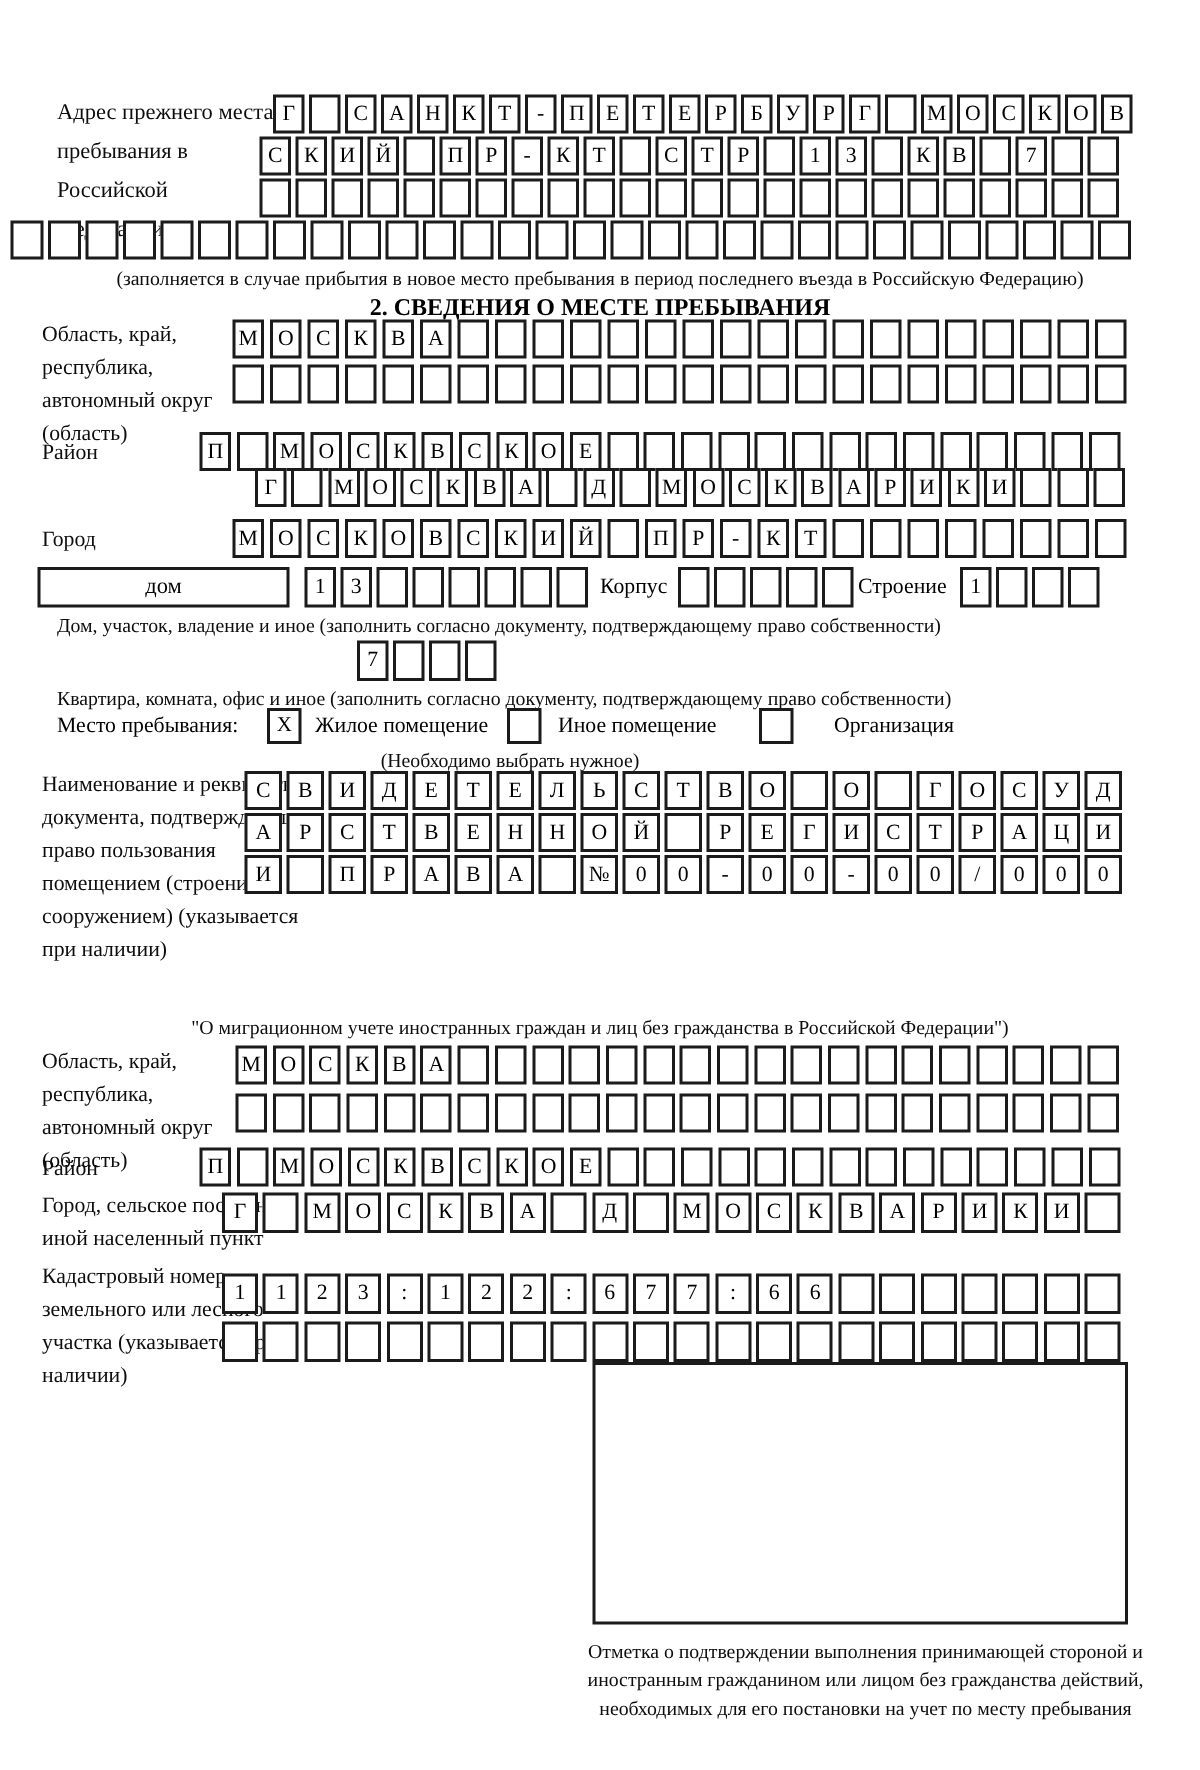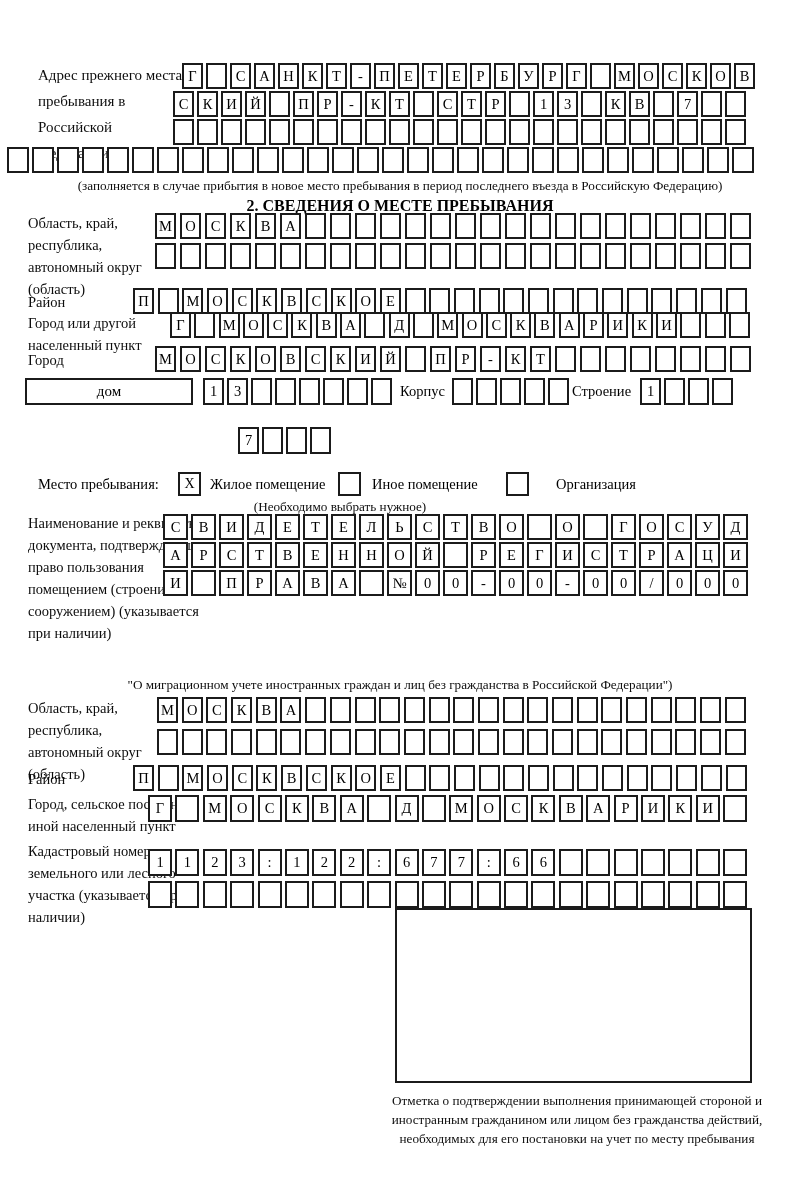--- a/index.html
+++ b/index.html
@@ -221,21 +221,20 @@
       <span class="char-box" style="width: 21px; height: 26px;"></span>
       <span class="char-box" style="width: 21px; height: 26px;"></span>
       <span class="char-box" style="width: 21px; height: 26px;"></span>
       <span class="char-box" style="width: 21px; height: 26px;"></span>
       <span class="char-box" style="width: 21px; height: 26px;"></span>
       <span class="char-box" style="width: 21px; height: 26px;"></span>
       <span class="char-box" style="width: 21px; height: 26px;"></span>
       <span class="char-box" style="width: 21px; height: 26px;"></span>
     </div>
 
-  <div class="lbl" style="top:312px;left:28px;width:135px;">Город или другой населенный пункт</div>
   <div class="boxrow" style="top:312px;left:170px;gap:3.3px;">
       <span class="char-box" style="width: 21px; height: 26px;">Г</span>
       <span class="char-box" style="width: 21px; height: 26px;"></span>
       <span class="char-box" style="width: 21px; height: 26px;">М</span>
       <span class="char-box" style="width: 21px; height: 26px;">О</span>
       <span class="char-box" style="width: 21px; height: 26px;">С</span>
       <span class="char-box" style="width: 21px; height: 26px;">К</span>
       <span class="char-box" style="width: 21px; height: 26px;">В</span>
       <span class="char-box" style="width: 21px; height: 26px;">А</span>
       <span class="char-box" style="width: 21px; height: 26px;"></span>
@@ -303,27 +302,29 @@
       <span class="char-box" style="width: 21px; height: 27px;"></span>
       <span class="char-box" style="width: 21px; height: 27px;"></span>
     </div>
   <div class="inl" style="top:383px;left:572px;">Строение</div>
   <div class="boxrow" style="top:378px;left:640px;gap:3px;">
       <span class="char-box" style="width: 21px; height: 27px;">1</span>
       <span class="char-box" style="width: 21px; height: 27px;"></span>
       <span class="char-box" style="width: 21px; height: 27px;"></span>
       <span class="char-box" style="width: 21px; height: 27px;"></span>
     </div>
+  <div class="cap" style="top:409px;left:38px;">Дом, участок, владение и иное (заполнить согласно документу, подтверждающему право собственности)</div>
 
   <div class="boxrow" style="top:427px;left:238px;gap:3px;">
       <span class="char-box" style="width: 21px; height: 27px;">7</span>
       <span class="char-box" style="width: 21px; height: 27px;"></span>
       <span class="char-box" style="width: 21px; height: 27px;"></span>
       <span class="char-box" style="width: 21px; height: 27px;"></span>
     </div>
+  <div class="cap" style="top:458px;left:38px;">Квартира, комната, офис и иное (заполнить согласно документу, подтверждающему право собственности)</div>
 
   <div class="inl" style="top:476px;left:38px;">Место пребывания:</div>
   <div class="chk" style="top:472px;left:178px;">X</div>
   <div class="inl" style="top:476px;left:210px;">Жилое помещение</div>
   <div class="chk" style="top:472px;left:338px;"></div>
   <div class="inl" style="top:476px;left:372px;">Иное помещение</div>
   <div class="chk" style="top:472px;left:506px;"></div>
   <div class="inl" style="top:476px;left:556px;">Организация</div>
   <div class="cap" style="top:499px;left:230px;width:220px;text-align:center;">(Необходимо выбрать нужное)</div>
 

